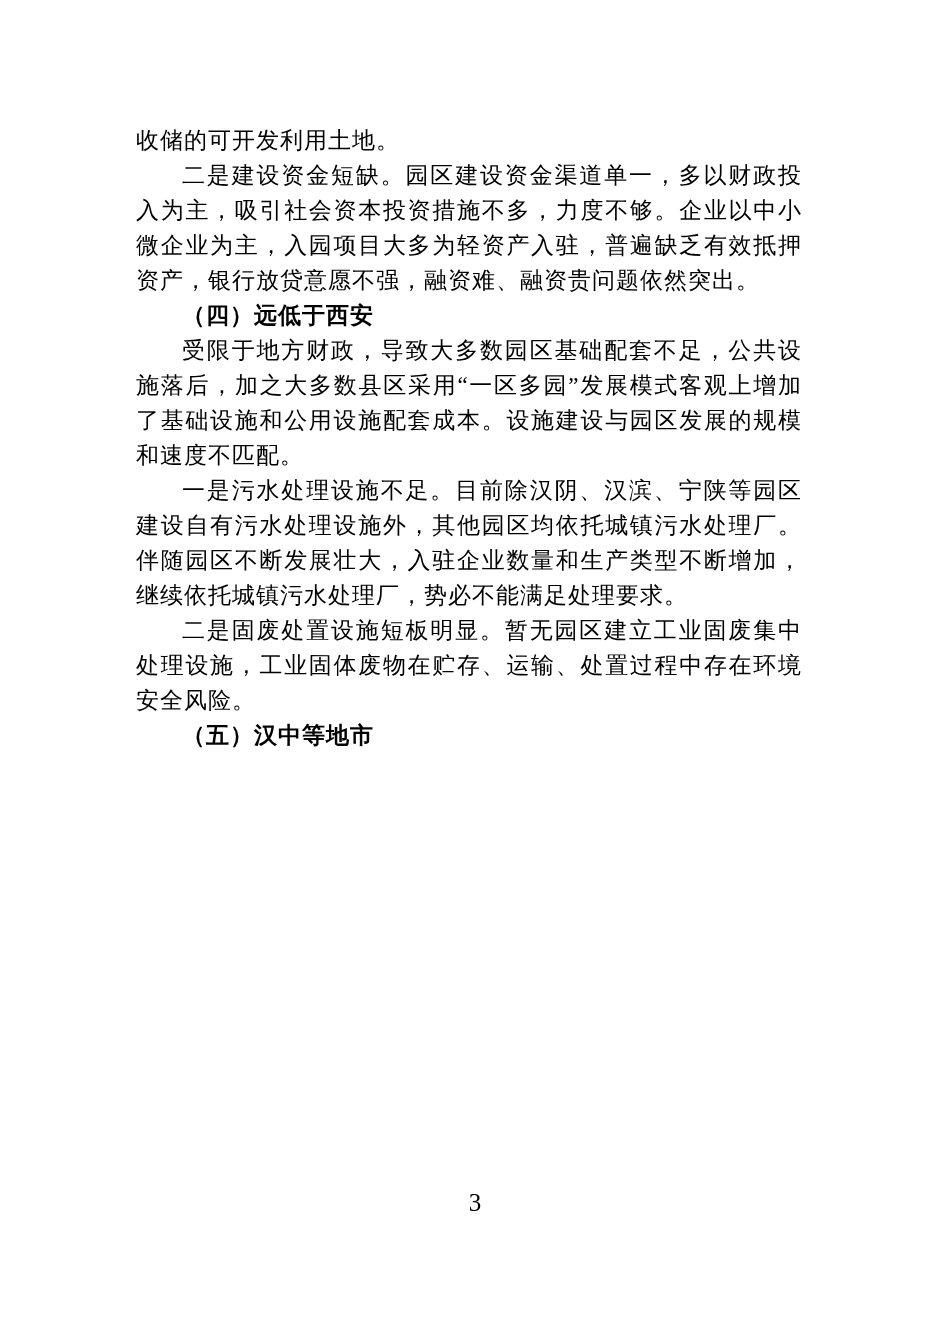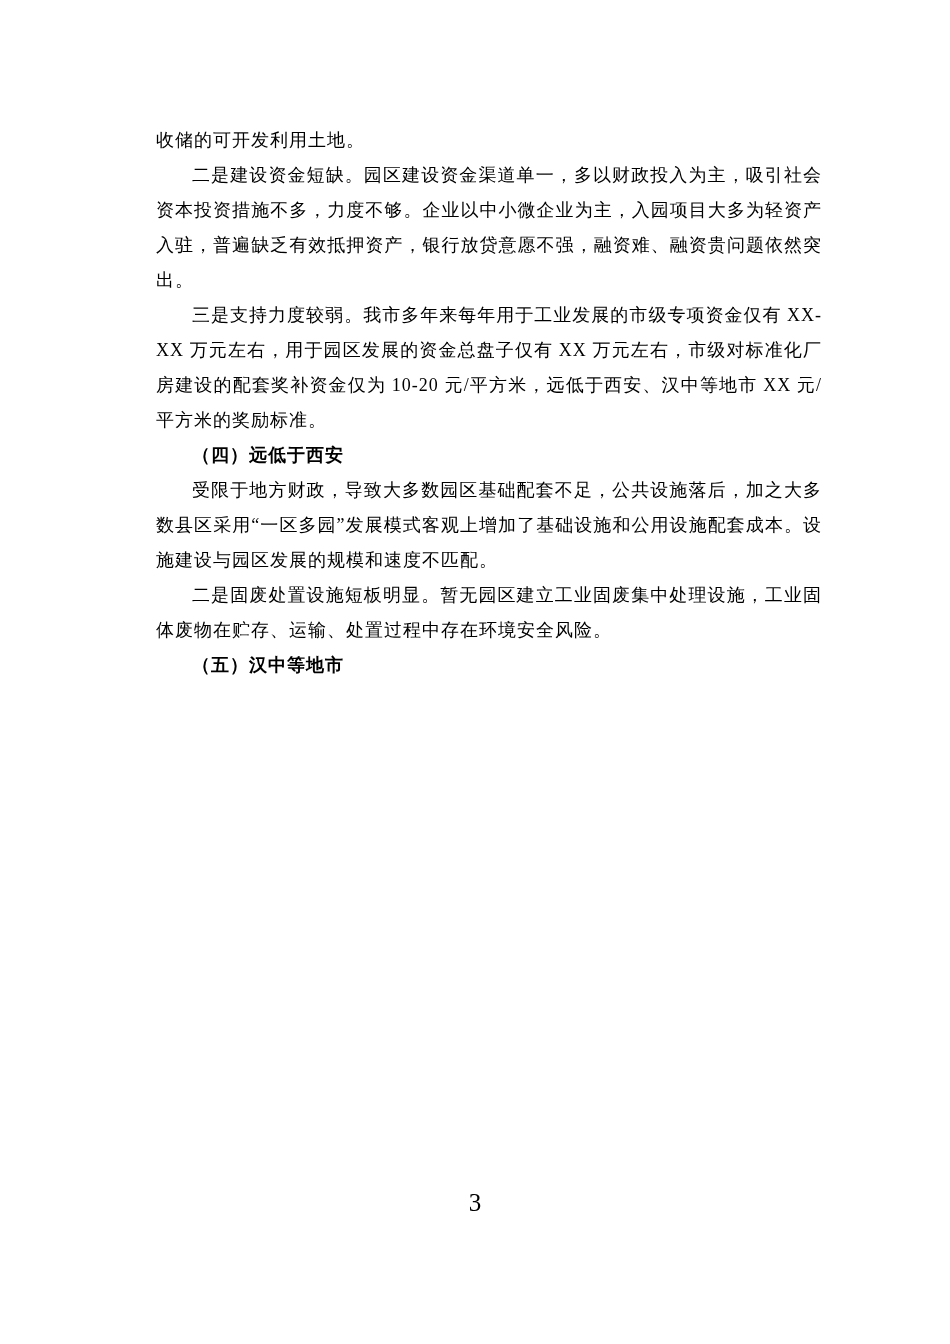--- a/index.html
+++ b/index.html
@@ -10,24 +10,24 @@
   body {
     width: 950px;
     height: 1344px;
     position: relative;
     font-family: "Liberation Serif", "DejaVu Serif", serif;
     color: #000000;
     overflow: hidden;
   }
   .doc-content {
     position: absolute;
-    left: 156px;
+    left: 136px;
     top: 123px;
     width: 666px;
-    font-size: 18px;
+    font-size: 23px;
     line-height: 35px;
     text-align: justify;
     text-justify: inter-ideograph;
   }
   .para {
     margin: 0;
     padding: 0;
     text-indent: 2em;
     letter-spacing: 1px;
   }
@@ -50,20 +50,20 @@
     font-size: 25px;
     line-height: 35px;
   }
 </style>
 </head>
 <body>
 
 <div class="doc-content" id="doc-content">
     <p class="para continuation">收储的可开发利用土地。</p>
     <p class="para body"><span class="lead">二是建设资金短缺。</span>园区建设资金渠道单一，多以财政投入为主，吸引社会资本投资措施不多，力度不够。企业以中小微企业为主，入园项目大多为轻资产入驻，普遍缺乏有效抵押资产，银行放贷意愿不强，融资难、融资贵问题依然突出。</p>
-    <p class="para body"><span class="lead">三是支持力度较弱。</span>我市多年来每年用于工业发展的市级专项资金仅有 XX-XX 万元左右，用于园区发展的资金总盘子仅有 XX 万元左右，市级对标准化厂房建设的配套奖补资金仅为 10-20 元/平方米，远低于西安、汉中等地市 XX 元/平方米的奖励标准。</p>
     <p class="para heading">（四）远低于西安</p>
     <p class="para body">受限于地方财政，导致大多数园区基础配套不足，公共设施落后，加之大多数县区采用“一区多园”发展模式客观上增加了基础设施和公用设施配套成本。设施建设与园区发展的规模和速度不匹配。</p>
+    <p class="para body"><span class="lead">一是污水处理设施不足。</span>目前除汉阴、汉滨、宁陕等园区建设自有污水处理设施外，其他园区均依托城镇污水处理厂。伴随园区不断发展壮大，入驻企业数量和生产类型不断增加，继续依托城镇污水处理厂，势必不能满足处理要求。</p>
     <p class="para body"><span class="lead">二是固废处置设施短板明显。</span>暂无园区建立工业固废集中处理设施，工业固体废物在贮存、运输、处置过程中存在环境安全风险。</p>
     <p class="para heading">（五）汉中等地市</p>
   </div>
 
 <div class="page-number">3</div>
 
 </body></html>

